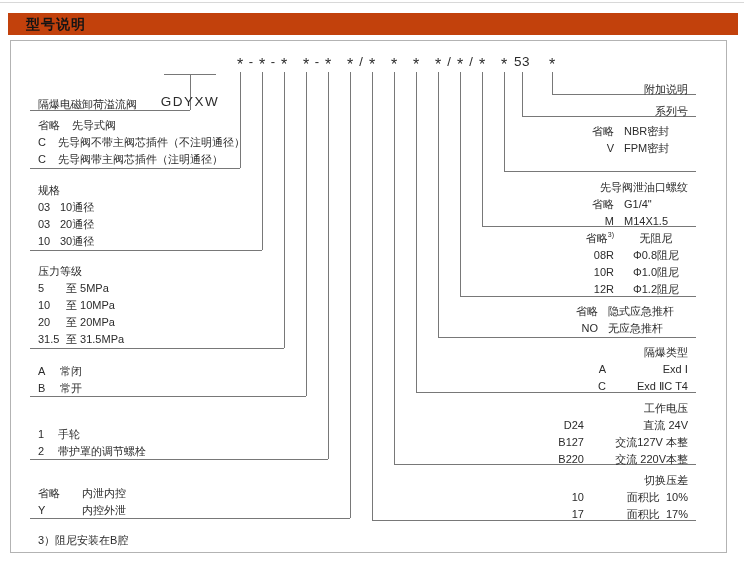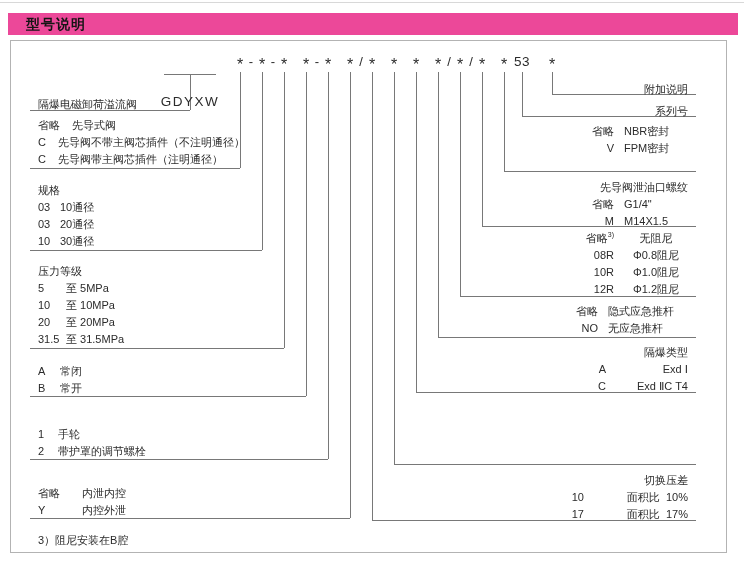--- a/index.html
+++ b/index.html
@@ -1,19 +1,19 @@
 <!DOCTYPE html>
 <html><head>
 <meta charset="utf-8">
 <style>
   html,body{margin:0;padding:0;background:#fff;}
   .page{position:relative;width:744px;height:572px;background:#ffffff;overflow:hidden;
         font-family:"Liberation Sans","DejaVu Sans",sans-serif;color:#2b2b2b;}
   .top-rule{position:absolute;left:0;top:2px;width:744px;height:1px;background:#d8d8d8;}
-  .title-bar{position:absolute;left:8px;top:13px;width:730px;height:22px;background:#ec4899;}
+  .title-bar{position:absolute;left:8px;top:13px;width:730px;height:22px;background:#c2410c;}
   .title-text{position:absolute;left:18px;top:0;line-height:22px;font-size:14px;font-weight:bold;color:#141414;letter-spacing:1px;}
   .diagram-box{position:absolute;left:10px;top:40px;width:715px;height:511px;border:1px solid #b3b3b3;background:#fff;}
   svg.lines{position:absolute;left:0;top:0;pointer-events:none;}
 
   .code-line{position:absolute;left:0;top:54px;width:744px;height:22px;}
   .glyph{position:absolute;top:0;transform:translateX(-50%);font-size:13px;color:#2b2b2b;white-space:pre;}
   .glyph.prefix{font-size:13.5px;letter-spacing:1.5px;}
   .glyph.star{font-size:16px;top:2px;}
   .glyph.num{font-size:13.5px;letter-spacing:.5px;}
 
@@ -284,20 +284,37 @@
         <div class="row">
           <span class="g-code">A</span>
           <span class="g-desc">Exd Ⅰ</span>
         </div>
         <div class="row">
           <span class="g-code">C</span>
           <span class="g-desc">Exd ⅡC T4</span>
         </div>
       </div>
   </div>
+  <div class="group rgroup rg8" style="top:400px">
+    <div class="g-heading">工作电压</div>
+    <div>
+        <div class="row">
+          <span class="g-code">D24</span>
+          <span class="g-desc">直流 24V</span>
+        </div>
+        <div class="row">
+          <span class="g-code">B127</span>
+          <span class="g-desc">交流127V 本整</span>
+        </div>
+        <div class="row">
+          <span class="g-code">B220</span>
+          <span class="g-desc">交流 220V本整</span>
+        </div>
+      </div>
+  </div>
   <div class="group rgroup rg9" style="top:472px">
     <div class="g-heading">切换压差</div>
     <div>
         <div class="row">
           <span class="g-code">10</span>
           <span class="g-desc">面积比  10%</span>
         </div>
         <div class="row">
           <span class="g-code">17</span>
           <span class="g-desc">面积比  17%</span>

